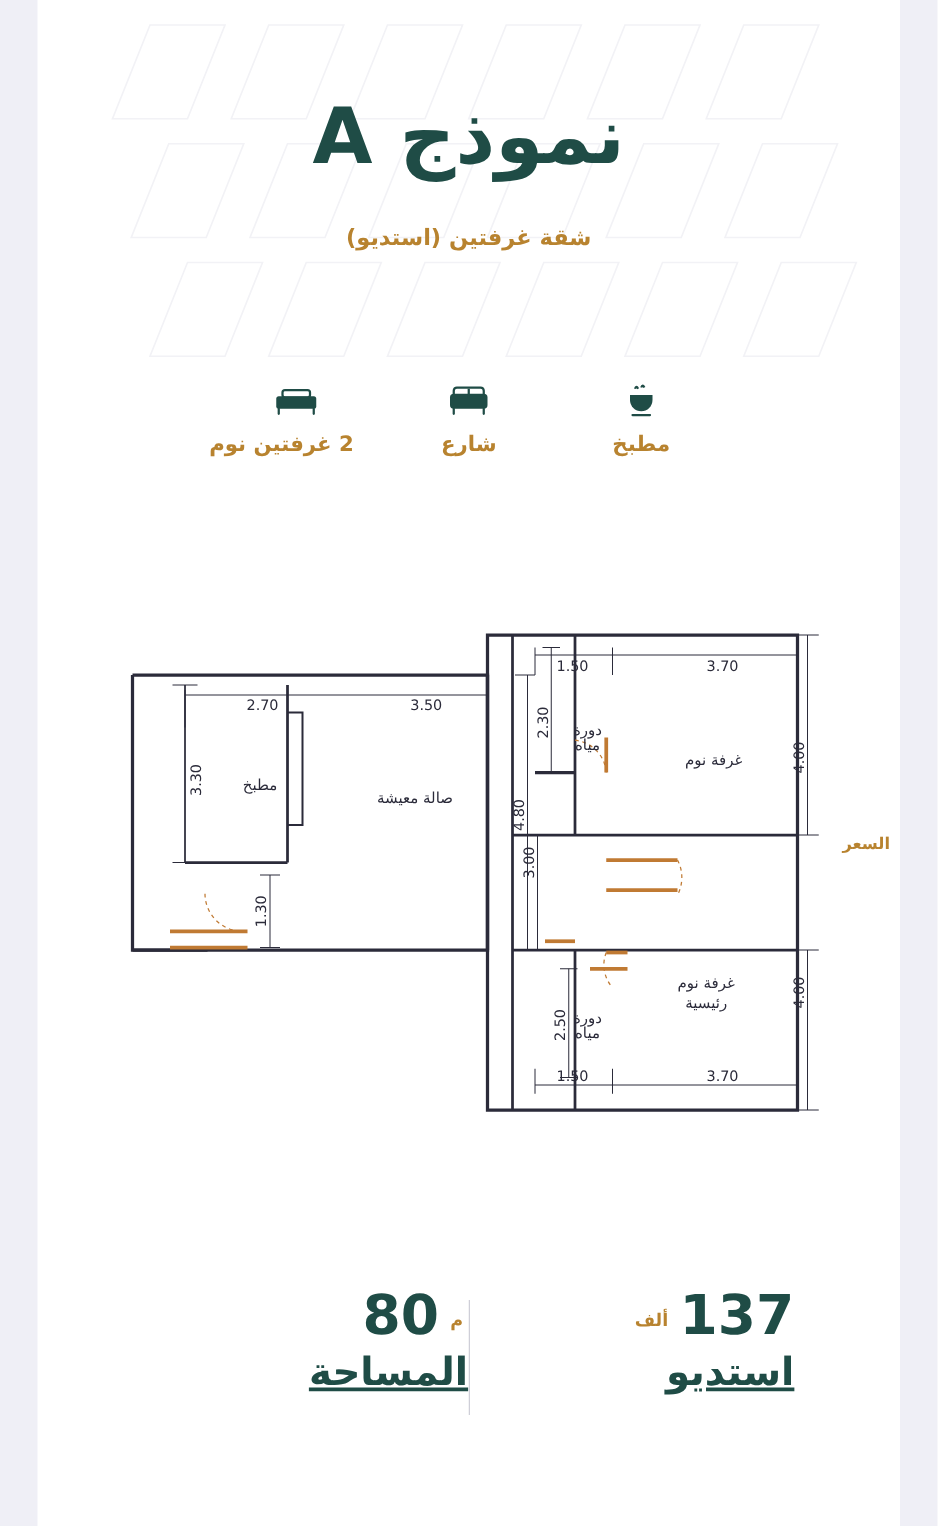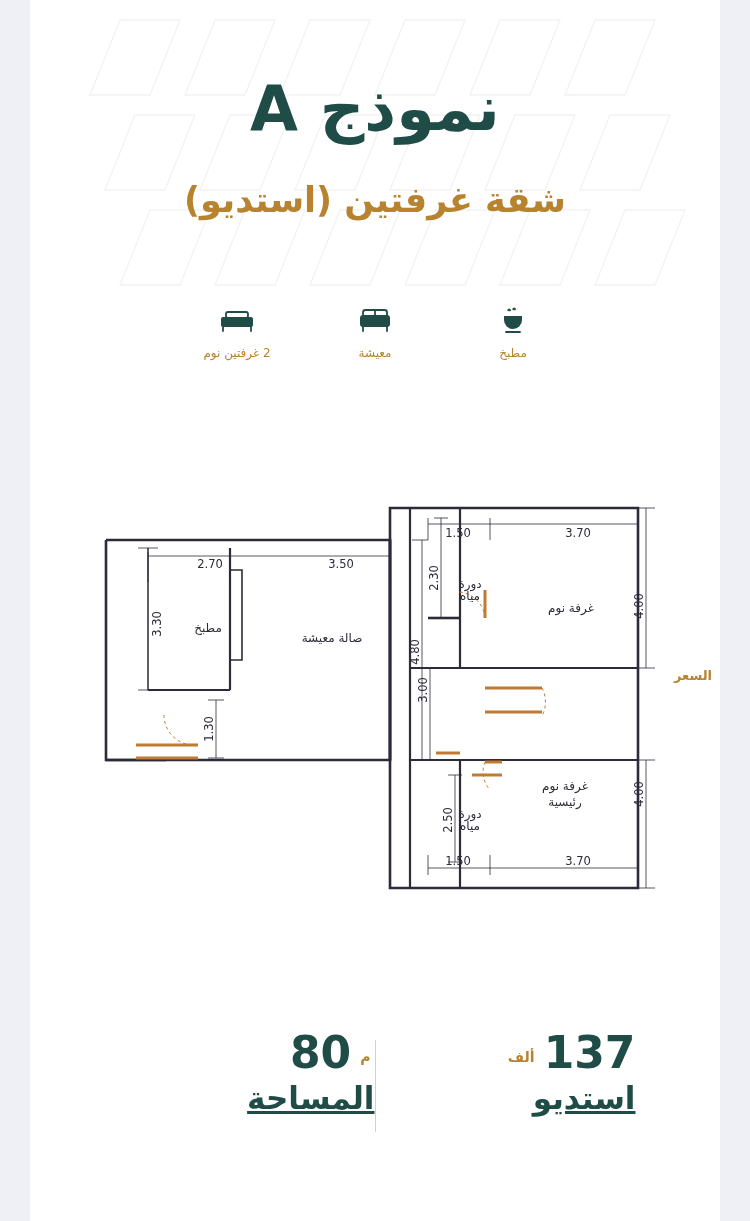--- a/index.html
+++ b/index.html
@@ -21,32 +21,32 @@
   }
   .pattern svg{display:block;}
   
   .title{
     position:absolute;top:78px;left:0;width:690px;text-align:center;
     font-size:62px;font-weight:bold;color:#1f4c46;letter-spacing:0px;
     line-height:1;
   }
   .subtitle{
     position:absolute;top:180px;left:0;width:690px;text-align:center;
-    font-size:35px;font-weight:bold;color:#b8832f;
+    font-size:18px;font-weight:bold;color:#b8832f;
   }
   
   .features{
     position:absolute;top:300px;left:0;width:690px;
     display:flex;flex-direction:row;justify-content:center;align-items:flex-start;
     gap:46px;
   }
   .feature{width:92px;text-align:center;}
   .feature .ic{height:40px;display:flex;align-items:center;justify-content:center;}
   .feature .lbl{
-    margin-top:6px;font-size:12px;color:#b8832f;font-weight:normal;white-space:nowrap;
+    margin-top:6px;font-size:17px;color:#b8832f;font-weight:bold;white-space:nowrap;
   }
   .street-label{
     position:absolute;right:8px;top:668px;
     font-size:13px;color:#b8832f;font-weight:bold;
   }
   
   .stats{
     position:absolute;top:1030px;left:0;width:690px;height:120px;
     display:flex;flex-direction:row;justify-content:center;align-items:flex-start;
   }
@@ -122,21 +122,21 @@
 
     <div class="feature">
       <div class="ic">
         <svg width="38" height="34" viewBox="0 0 38 34" fill="none" stroke="#1f4c46" stroke-width="1.8">
           <rect x="4" y="12" width="30" height="12" rx="3" fill="#1f4c46" stroke="none"></rect>
           <rect x="7" y="7" width="24" height="8" rx="2.5" fill="none"></rect>
           <path d="M7 24 v4 M31 24 v4" stroke-linecap="round"></path>
           <path d="M19 8 v7"></path>
         </svg>
       </div>
-      <div class="lbl">معيشة</div>
+      <div class="lbl">شارع</div>
     </div>
 
     <div class="feature">
       <div class="ic">
         <svg width="40" height="34" viewBox="0 0 40 34" fill="none" stroke="#1f4c46" stroke-width="1.8">
           <rect x="4" y="14" width="32" height="10" rx="2" fill="#1f4c46" stroke="none"></rect>
           <rect x="9" y="9" width="22" height="6" rx="2" fill="none"></rect>
           <path d="M6 24 v4 M34 24 v4" stroke-linecap="round"></path>
         </svg>
       </div>

